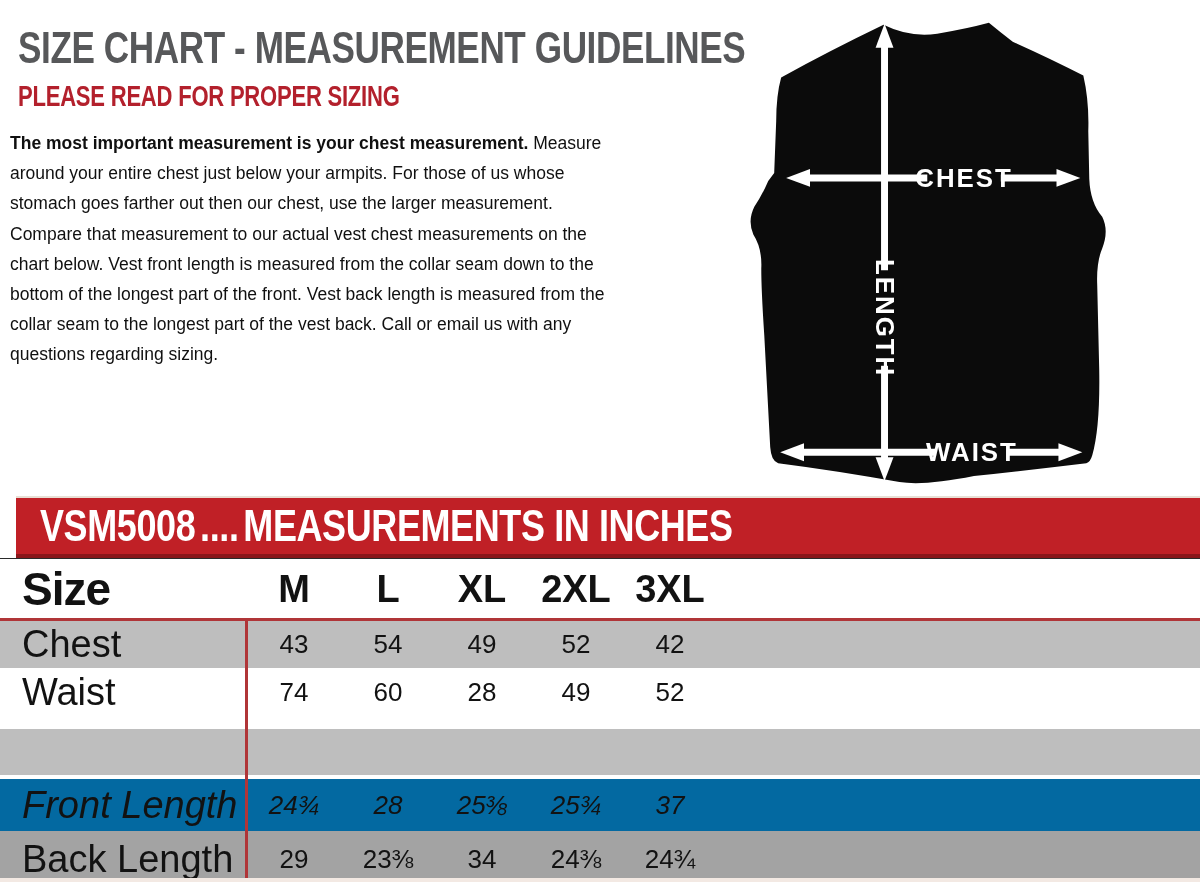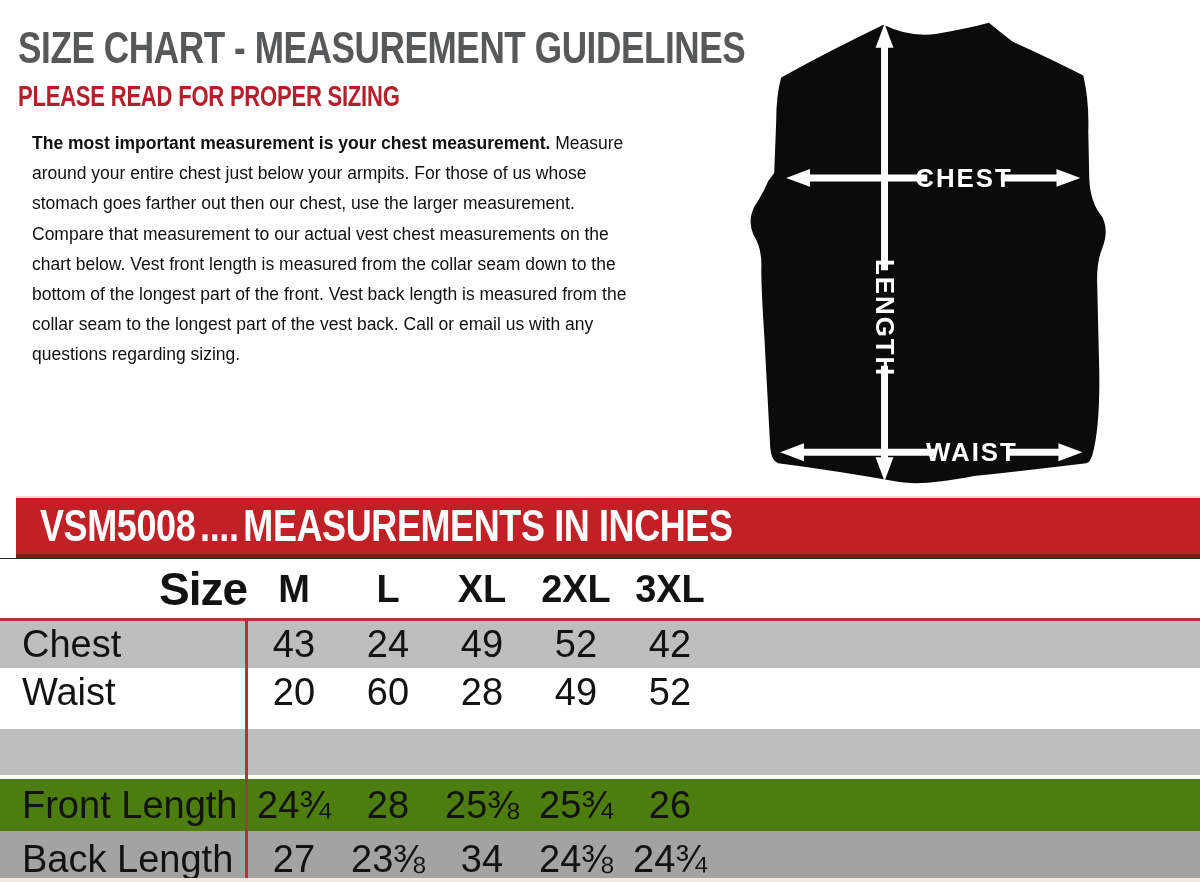--- a/index.html
+++ b/index.html
@@ -18,21 +18,21 @@
     white-space:nowrap;letter-spacing:-0.5px;
     transform:scaleX(0.78);transform-origin:left top;
   }
   .subtitle{
     position:absolute;left:18px;top:80px;
     font-size:29px;font-weight:bold;color:#B3202C;
     white-space:nowrap;letter-spacing:-0.3px;
     transform:scaleX(0.76);transform-origin:left top;
   }
   .intro{
-    position:absolute;left:32px;top:128px;width:616px;
+    position:absolute;left:10px;top:128px;width:616px;
     font-size:17.5px;line-height:30.2px;color:#101010;
     text-align:left;
   }
   .intro b{font-weight:bold;}
 
   
   .vest-wrap{position:absolute;left:742px;top:2px;width:458px;height:492px;}
   .vest-wrap svg{display:block;width:100%;height:100%;}
   .arrow-label{
     font-family:"Liberation Sans","DejaVu Sans",sans-serif;
@@ -59,33 +59,33 @@
   .size-table{position:absolute;left:0;top:558px;width:1200px;height:324px;}
   .trow{
     position:absolute;left:0;width:1200px;
     display:flex;align-items:center;
   }
   .thead{top:0;height:60px;background:#ffffff;border-top:1px solid #2A2A2A;}
   .hr-red{position:absolute;left:0;top:60px;width:1200px;height:3px;background:#B03538;}
   .row-chest {top:63px;height:47px;background:#BEBEBE;}
   .row-waist {top:110px;height:48px;background:#ffffff;}
   .row-blank {top:171px;height:46px;background:#BEBEBE;}
-  .row-front {top:221px;height:52px;background:#4d7c0f;}
+  .row-front {top:221px;height:52px;background:#0369a1;font-style:italic;}
   .row-back  {top:273px;height:56px;background:#a3a3a3;}
   .bottom-strip{position:absolute;left:0;top:320px;width:1200px;height:4px;background:#F3E9E3;}
   .vline{position:absolute;left:245px;top:60px;width:3px;height:260px;background:#B03538;}
 
   .cell-label{
     width:247px;box-sizing:border-box;padding-left:22px;
     font-size:38px;color:#121212;white-space:nowrap;
   }
-  .thead .cell-label{font-size:46px;font-weight:bold;letter-spacing:-1px;text-align:right;}
+  .thead .cell-label{font-size:46px;font-weight:bold;letter-spacing:-1px;}
   .cell-val{
     width:94px;text-align:center;
-    font-size:38px;color:#121212;white-space:nowrap;
+    font-size:26px;color:#121212;white-space:nowrap;
   }
   .thead .cell-val{font-weight:bold;font-size:38px;}
 </style>
 </head>
 <body>
 
 <div class="page">
 
   <div class="title">SIZE CHART - MEASUREMENT GUIDELINES</div>
   <div class="subtitle">PLEASE READ FOR PROPER SIZING</div>
@@ -165,49 +165,49 @@
       <div class="cell-val">XL</div>
       <div class="cell-val">2XL</div>
       <div class="cell-val">3XL</div>
     </div>
 
     <div class="hr-red"></div>
 
     <div class="trow row-chest">
       <div class="cell-label">Chest</div>
       <div class="cell-val">43</div>
-      <div class="cell-val">24</div>
+      <div class="cell-val">54</div>
       <div class="cell-val">49</div>
       <div class="cell-val">52</div>
       <div class="cell-val">42</div>
     </div>
 
     <div class="trow row-waist">
       <div class="cell-label">Waist</div>
-      <div class="cell-val">20</div>
+      <div class="cell-val">74</div>
       <div class="cell-val">60</div>
       <div class="cell-val">28</div>
       <div class="cell-val">49</div>
       <div class="cell-val">52</div>
     </div>
 
     <div class="trow row-blank"></div>
 
     <div class="trow row-front">
       <div class="cell-label">Front Length</div>
       <div class="cell-val">24¾</div>
       <div class="cell-val">28</div>
       <div class="cell-val">25⅜</div>
       <div class="cell-val">25¾</div>
-      <div class="cell-val">26</div>
+      <div class="cell-val">37</div>
     </div>
 
     <div class="trow row-back">
       <div class="cell-label">Back Length</div>
-      <div class="cell-val">27</div>
+      <div class="cell-val">29</div>
       <div class="cell-val">23⅜</div>
       <div class="cell-val">34</div>
       <div class="cell-val">24⅜</div>
       <div class="cell-val">24¾</div>
     </div>
 
     <div class="bottom-strip"></div>
     <div class="vline"></div>
   </div>
 

